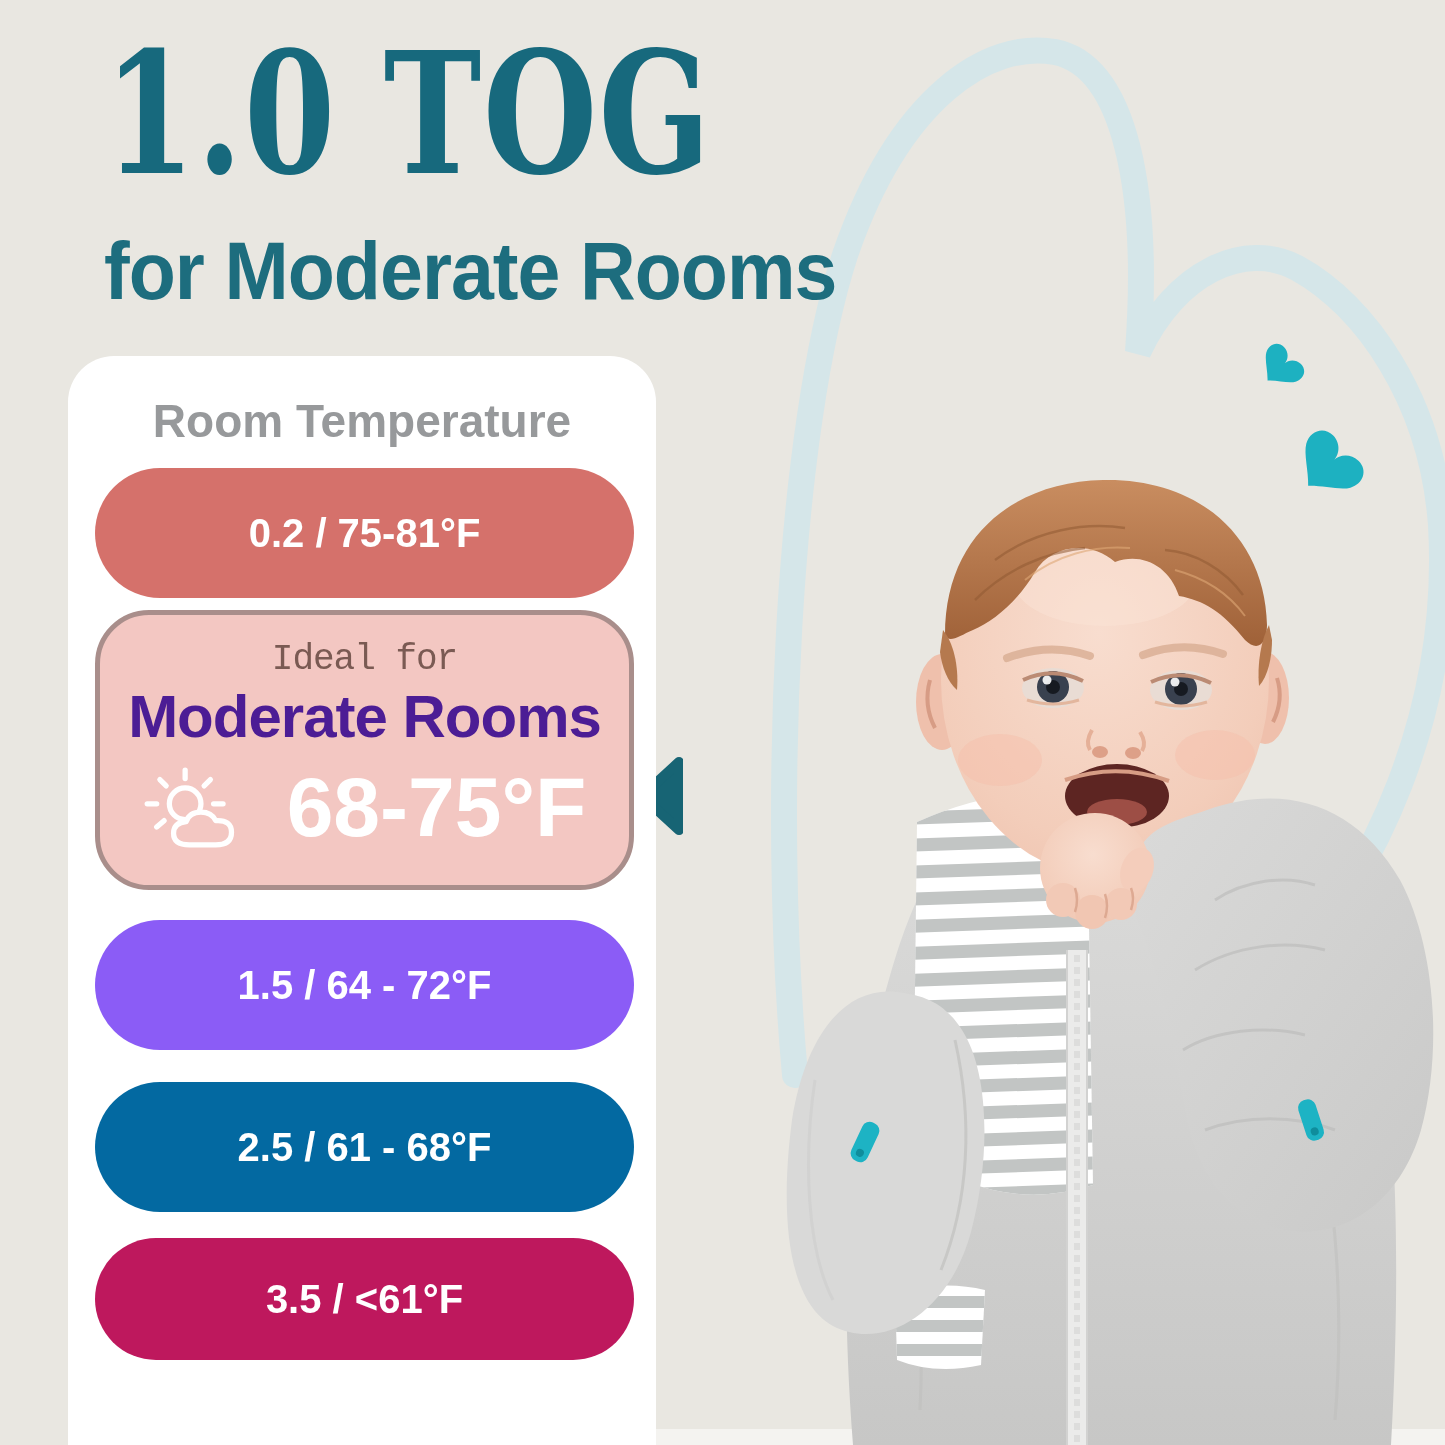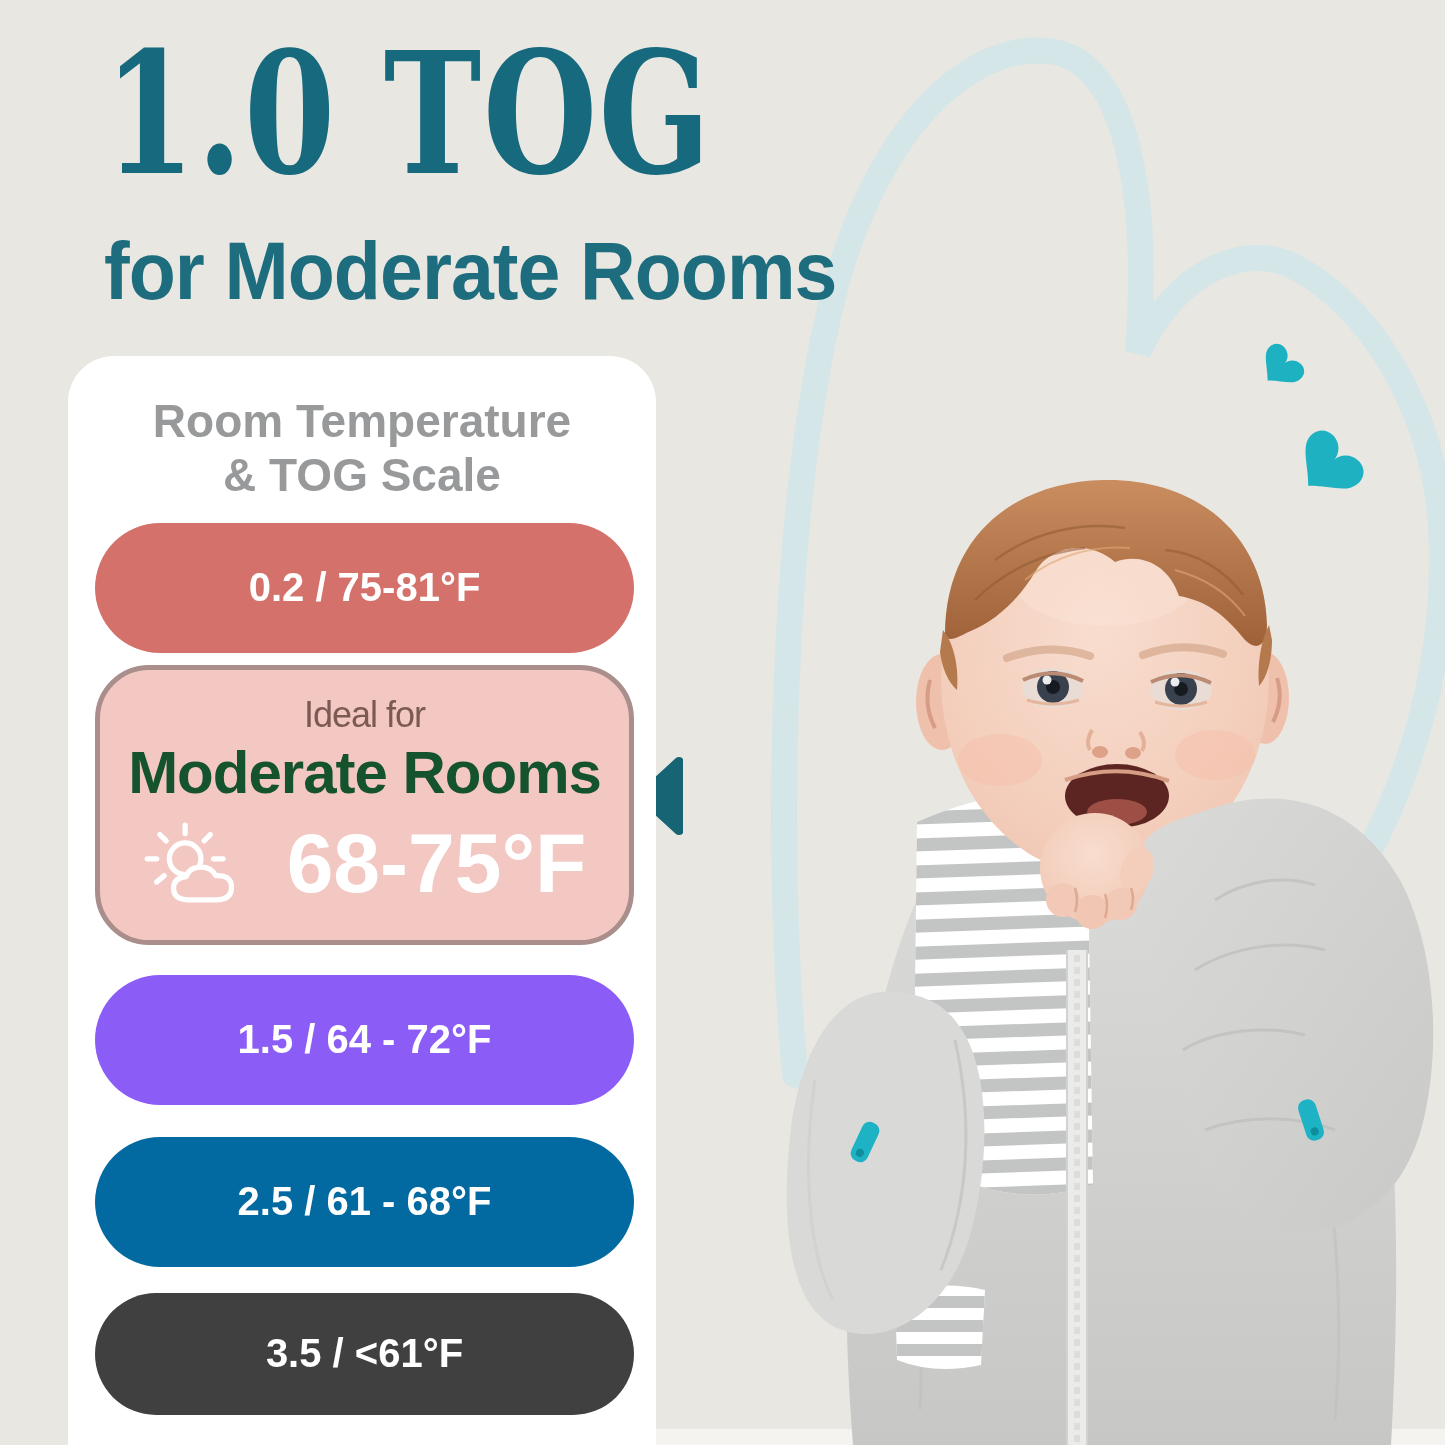--- a/index.html
+++ b/index.html
@@ -32,21 +32,21 @@
     color:#fff;font-weight:bold;font-size:40px;white-space:nowrap;
   }
   .pill-0{margin-top:20px;}
   .pill-1{margin-top:30px;}
   .pill-2{margin-top:32px;}
   .pill-3{margin-top:26px;height:122px;}
   .card{
     margin:12px 22px 0 27px;height:270px;border-radius:54px;border:5px solid #a98e8b;
     display:flex;flex-direction:column;align-items:center;background:#f3c7c2;
   }
-  .pretitle{margin-top:24px;font-family:Liberation Sans, sans-serif;font-size:36px;letter-spacing:-1px;color:#7a5a53;}
+  .pretitle{margin-top:24px;font-family:Liberation Mono, monospace;font-size:36px;letter-spacing:-1px;color:#7a5a53;}
   .roomtype{margin-top:2px;font-weight:bold;font-size:60px;letter-spacing:-1px;color:#8d6965;white-space:nowrap;}
   .temprow{margin-top:8px;display:flex;align-items:center;justify-content:center;gap:26px;}
   .wicon{width:118px;height:86px;}
   .temp{font-weight:bold;font-size:84px;color:#fff;white-space:nowrap;}
 </style>
 </head>
 <body>
 
 <div class="canvas" style="background: rgb(233, 231, 225);">
 
@@ -246,47 +246,46 @@
   </svg>
 
   <div class="titleblock">
     <div class="title" style="color: rgb(23, 105, 125);">1.0 TOG</div>
     <div class="subtitle" style="color: rgb(29, 109, 126);">for Moderate Rooms</div>
   </div>
 
   <div class="panel" style="background: rgb(255, 255, 255);">
     <div class="heading" style="color: rgb(151, 153, 155);">
       <div>Room Temperature</div>
-      <div>&amp; TOG Scale</div>
     </div>
 
     <div class="pill pill-0" style="background: rgb(213, 113, 107);">0.2 / 75-81°F</div>
 
     <div class="card" style="background: rgb(243, 199, 194); border-color: rgb(169, 142, 139);">
       <div class="pretitle" style="color: rgb(122, 90, 83);">Ideal for</div>
-      <div class="roomtype" style="color: #14532d;">Moderate Rooms</div>
+      <div class="roomtype" style="color: #4c1d95;">Moderate Rooms</div>
       <div class="temprow">
         <svg class="wicon" viewBox="0 -8 112 78">
           <g stroke="#ffffff" stroke-width="5" stroke-linecap="round">
             <line x1="40" y1="3" x2="40" y2="-5"></line>
             <line x1="22" y1="10" x2="16" y2="4"></line>
             <line x1="13" y1="27" x2="4" y2="27"></line>
             <line x1="58" y1="10" x2="64" y2="4"></line>
             <line x1="67" y1="27" x2="76" y2="27"></line>
             <line x1="20" y1="43" x2="13" y2="49"></line>
           </g>
           <circle cx="40" cy="27" r="15" fill="none" stroke="#ffffff" stroke-width="5"></circle>
           <path d="M 44 66 q -15 0 -15 -11 q 0 -10 12 -11 q 3 -9 14 -9 q 10 0 14 8 q 15 -1 15 11 q 0 12 -15 12 z" stroke="#ffffff" stroke-width="5" stroke-linejoin="round" fill="#f3c7c2"></path>
         </svg>
         <div class="temp">68-75°F</div>
       </div>
     </div>
 
     <div class="pill pill-1" style="background: #8b5cf6;">1.5 / 64 - 72°F</div>
     <div class="pill pill-2" style="background: #0369a1;">2.5 / 61 - 68°F</div>
-    <div class="pill pill-3" style="background: #404040;">3.5 / &lt;61°F</div>
+    <div class="pill pill-3" style="background: #be185d;">3.5 / &lt;61°F</div>
   </div>
 
   <svg class="arrow" viewBox="0 0 48 82">
     <path d="M 44 7 L 7 41 L 44 75 Z" stroke-width="10" stroke-linejoin="round" fill="#176474" stroke="#176474"></path>
   </svg>
 
 </div>
 
 </body></html>

